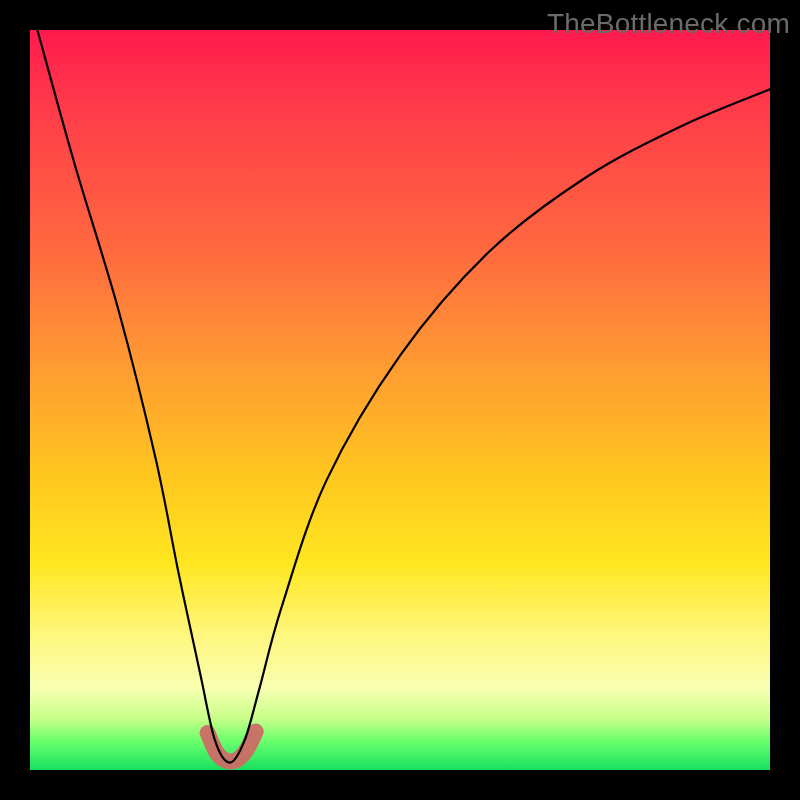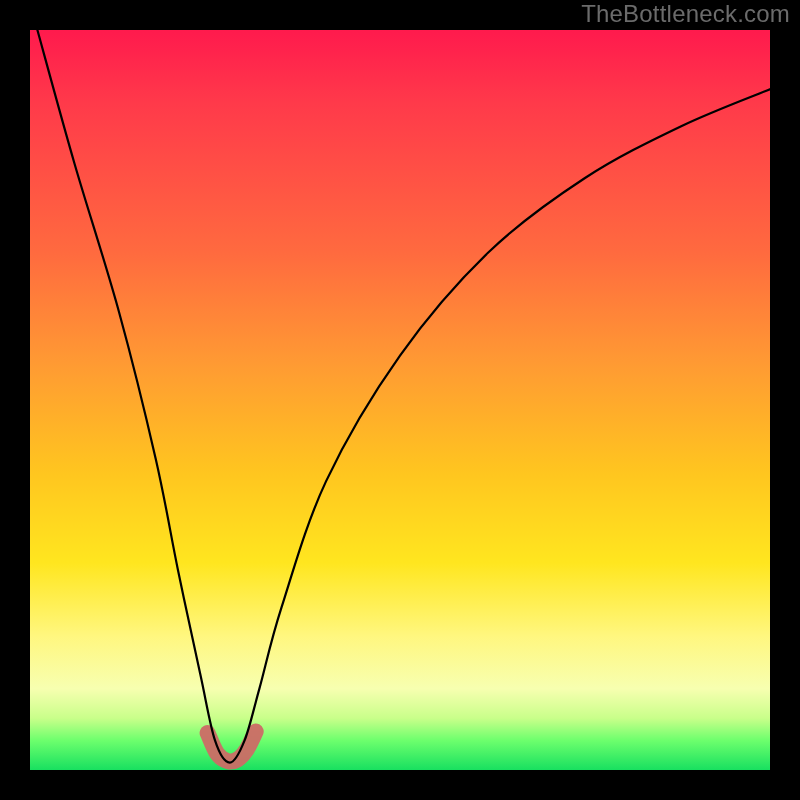--- a/index.html
+++ b/index.html
@@ -36,24 +36,24 @@
       #ffe61f 72%,
       #fff780 82%,
       #f7ffb0 89%,
       #c9ff8a 93%,
       #6dff6d 96%,
       #18e060 100%
     );
   }
   .watermark {
     position: absolute;
-    top: 0;
+    top: 8px;
     right: 10px;
     color: #6b6b6b;
-    font-size: 24px;
+    font-size: 28px;
     font-weight: 500;
     letter-spacing: 0.2px;
     user-select: none;
   }
   svg.curve {
     position: absolute;
     left: 0;
     top: 0;
     width: 740px;
     height: 740px;

